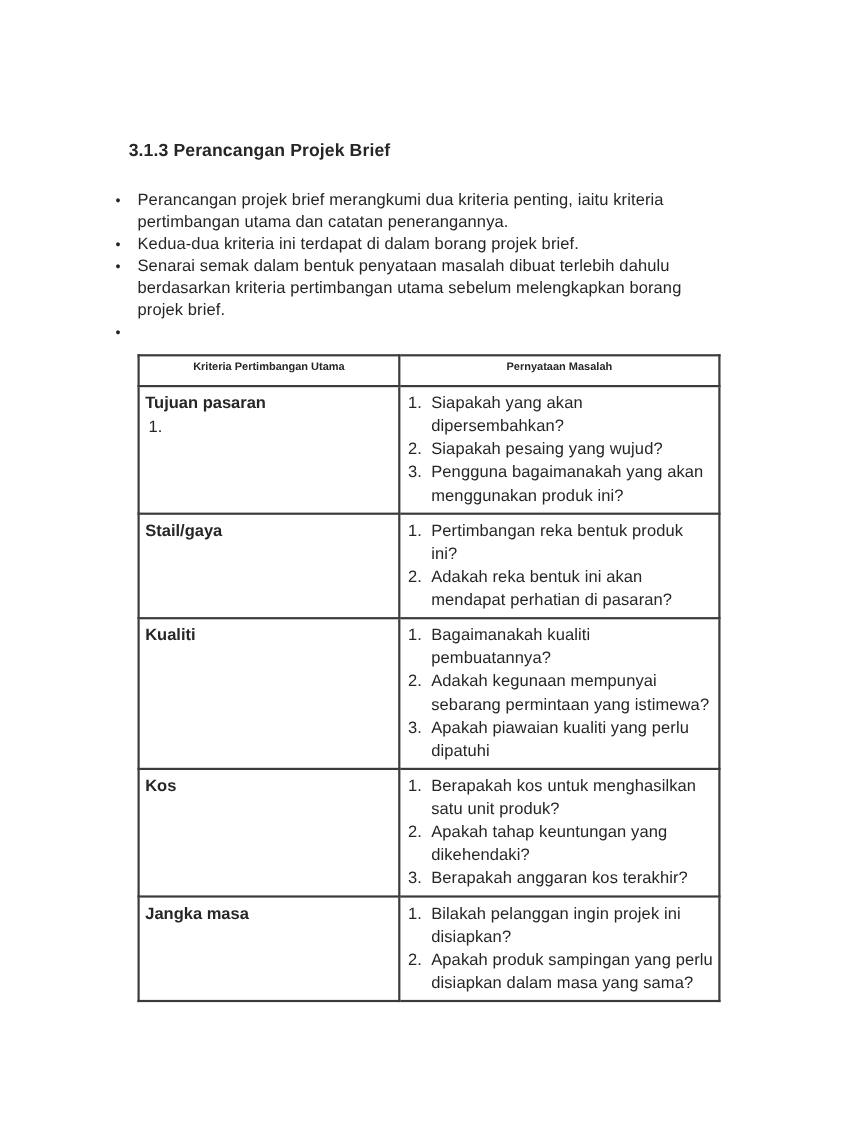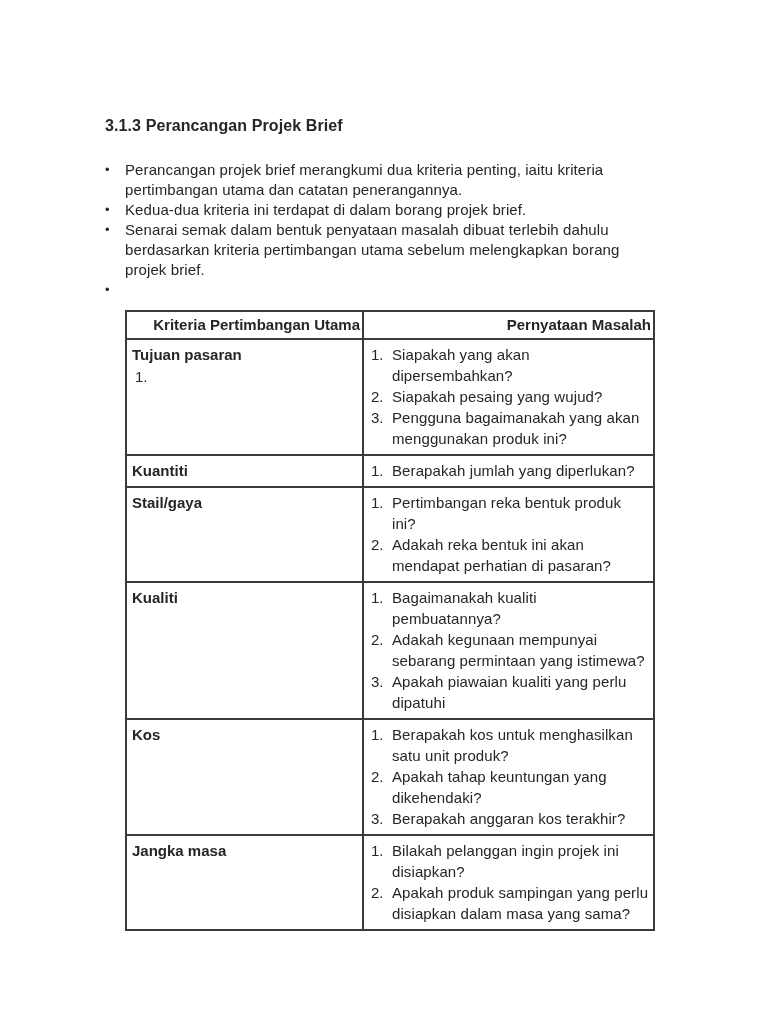--- a/index.html
+++ b/index.html
@@ -18,21 +18,21 @@
   }
   .content {
     position: absolute;
     left: 105px; top: 117px;
     width: 558px;
   }
   .title {
     font-size: 16px;
     line-height: 17px;
     font-weight: bold;
-    margin: 0;
+    margin: 12px;
     letter-spacing: 0.1px;
   }
   .bullets {
     list-style: none;
     margin: 26px 0 0 0;
     padding: 0;
     font-size: 15px;
     line-height: 20px;
   }
   .bullet-item { display: flex; min-height: 20px; }
@@ -49,24 +49,24 @@
     width: 528px;
     margin: 10px 0 0 20px;
     font-size: 15px;
   }
   .brief-table th, .brief-table td {
     border: 2px solid var(--border, #3b3b3b);
     vertical-align: top;
   }
   .brief-table th {
     font-weight: bold;
-    text-align: right;
+    text-align: center;
     padding: 4px 2px;
     height: 28px;
-    font-size: 15px;
+    font-size: 10px;
   }
   .col-criteria { width: 237px; }
   .col-statement { width: 291px; }
   .crit-cell { padding: 4px 4px 5px 5px; }
   .crit-label { font-weight: bold; line-height: 21px; }
   .crit-note { font-weight: normal; line-height: 21px; padding-left: 3px; margin-top: 1px; }
   .q-cell { padding: 4px 4px 5px 7px; }
   .q { display: flex; line-height: 21px; }
   .q-num { flex: 0 0 21px; width: 21px; }
   .q-text { flex: 1; letter-spacing: 0.1px; }
@@ -125,31 +125,20 @@
                 <span class="q-text">Siapakah pesaing yang wujud?</span>
               </div>
               <div class="q">
                 <span class="q-num">3.</span>
                 <span class="q-text">Pengguna bagaimanakah yang akan menggunakan produk ini?</span>
               </div>
             </td>
           </tr>
           <tr>
             <td class="crit-cell">
-              <div class="crit-label">Kuantiti</div>
-            </td>
-            <td class="q-cell">
-              <div class="q">
-                <span class="q-num">1.</span>
-                <span class="q-text">Berapakah jumlah yang diperlukan?</span>
-              </div>
-            </td>
-          </tr>
-          <tr>
-            <td class="crit-cell">
               <div class="crit-label">Stail/gaya</div>
             </td>
             <td class="q-cell">
               <div class="q">
                 <span class="q-num">1.</span>
                 <span class="q-text">Pertimbangan reka bentuk produk ini?</span>
               </div>
               <div class="q">
                 <span class="q-num">2.</span>
                 <span class="q-text">Adakah reka bentuk ini akan mendapat perhatian di pasaran?</span>

